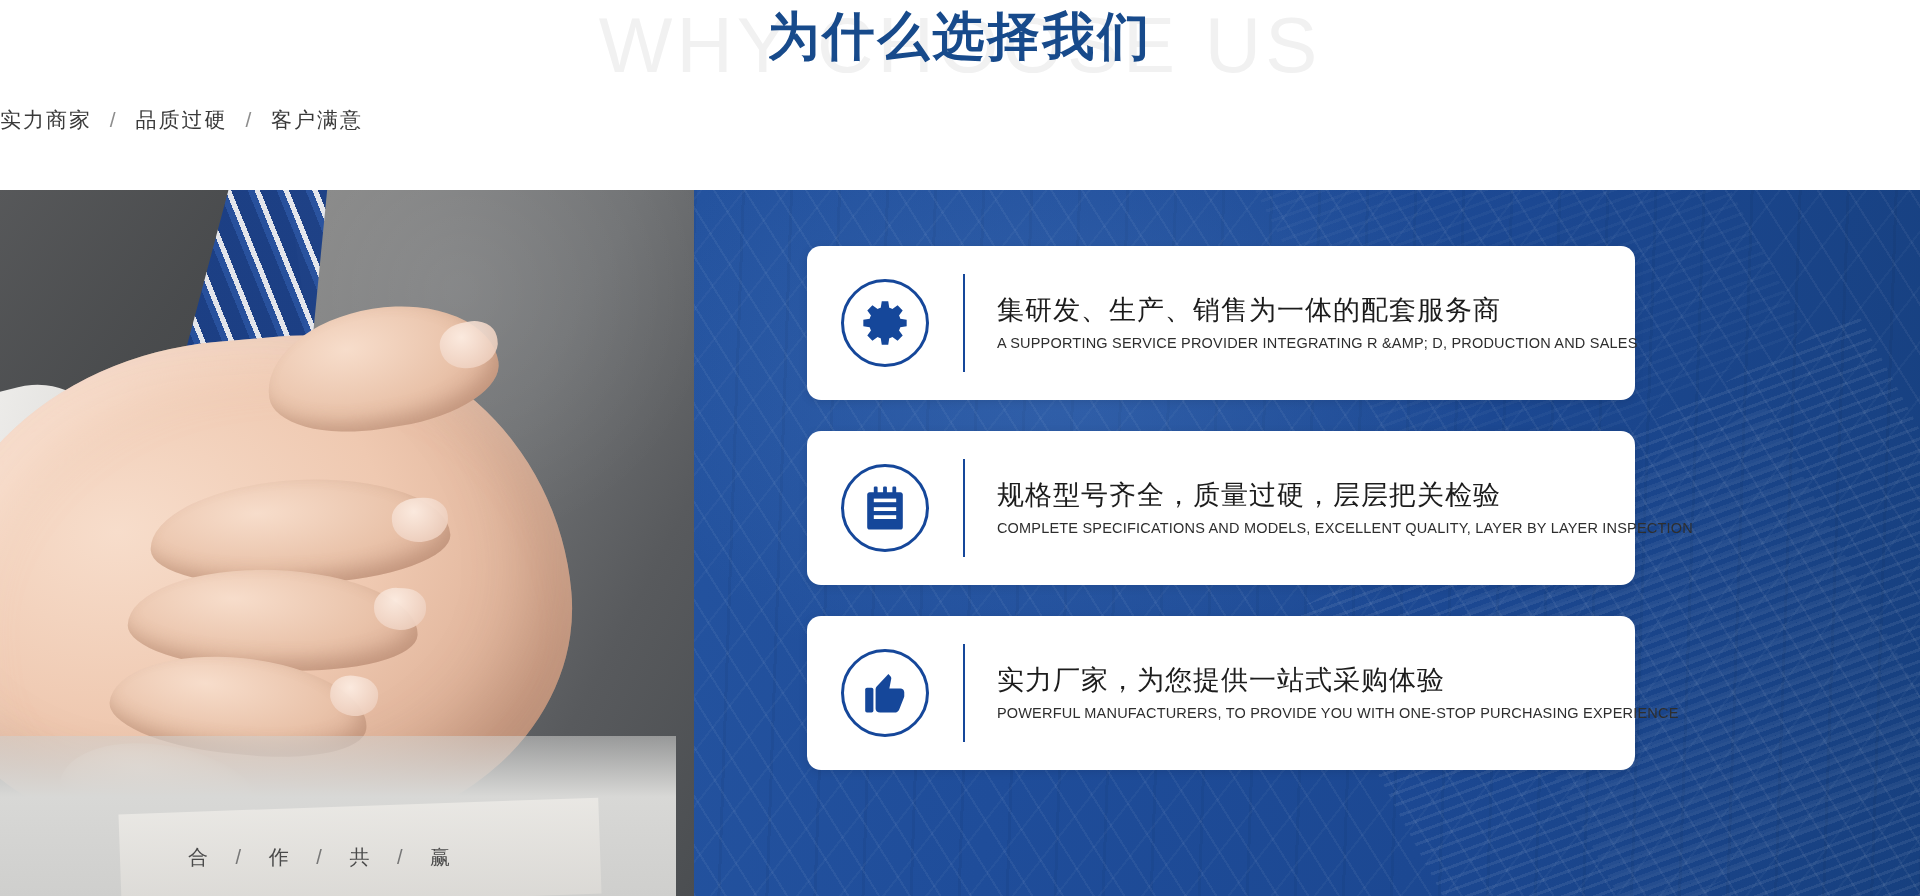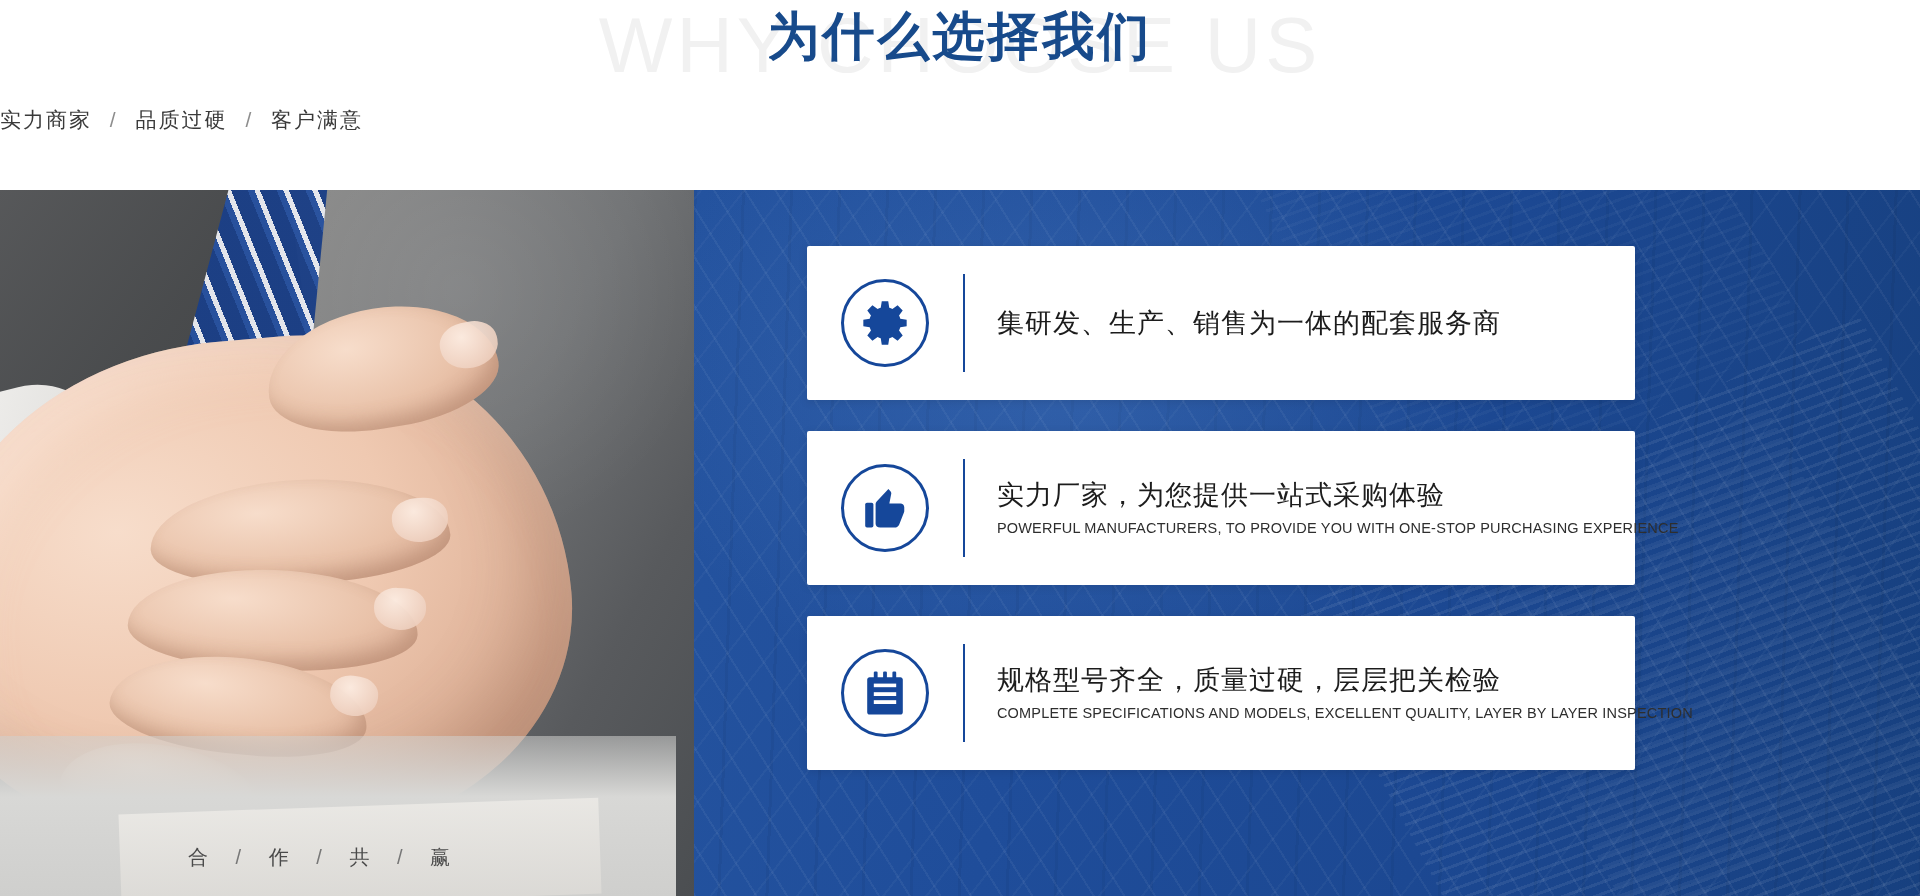--- a/index.html
+++ b/index.html
@@ -206,21 +206,21 @@
     left:113px; top:56px;
     width:828px;
     display:flex; flex-direction:column;
     gap:31px;
     z-index:5;
   }
   .card {
     position:relative;
     width:828px; height:154px;
     background:#ffffff;
-    border-radius:2px;
+    border-radius:14px;
     display:flex;
     align-items:center;
     box-shadow:0 2px 10px rgba(0,0,0,.10);
   }
   .card-icon {
     width:156px;
     display:flex;
     align-items:center;
     justify-content:center;
     flex:none;
@@ -323,36 +323,21 @@
             <div class="icon-circle">
               <svg width="50" height="50" viewBox="0 0 24 24" aria-hidden="true">
                 <path fill="#15479a" d="M12 8.2a3.8 3.8 0 100 7.6 3.8 3.8 0 000-7.6zm0 5.6a1.8 1.8 0 110-3.6 1.8 1.8 0 010 3.6z"></path>
                 <path fill="#15479a" d="M13.55 1.6h-3.1l-.5 3.05a7.6 7.6 0 00-1.5.62L5.96 3.5 3.5 5.96l1.77 2.49c-.26.47-.47.97-.62 1.5L1.6 10.45v3.1l3.05.5c.15.53.36 1.03.62 1.5L3.5 18.04l2.46 2.46 2.49-1.77c.47.26.97.47 1.5.62l.5 3.05h3.1l.5-3.05c.53-.15 1.03-.36 1.5-.62l2.49 1.77 2.46-2.46-1.77-2.49c.26-.47.47-.97.62-1.5l3.05-.5v-3.1l-3.05-.5a7.6 7.6 0 00-.62-1.5l1.77-2.49-2.46-2.46-2.49 1.77a7.6 7.6 0 00-1.5-.62l-.5-3.05z"></path>
               </svg>
             </div>
           </div>
           <div class="card-divider"></div>
           <div class="card-text">
             <div class="card-cn">集研发、生产、销售为一体的配套服务商</div>
-          </div>
-        </div>
-
-        <div class="card">
-          <div class="card-icon">
-            <div class="icon-circle">
-              <svg width="48" height="48" viewBox="0 0 24 24" aria-hidden="true">
-                <path fill="#15479a" d="M9.6 21.8h7.2c1.05 0 1.95-.63 2.32-1.56l2.4-6.12c.07-.2.11-.41.11-.62v-1.9c0-1.05-.86-1.9-1.9-1.9h-5.55l.94-4.8.03-.31c0-.39-.16-.75-.42-1.01L13.7 2.5 7.84 8.73a1.9 1.9 0 00-.54 1.34v9.83c0 1.05.86 1.9 2.3 1.9z"></path>
-                <rect x="2.1" y="9.4" width="4.1" height="12.4" rx=".9" fill="#15479a"></rect>
-              </svg>
-            </div>
-          </div>
-          <div class="card-divider"></div>
-          <div class="card-text">
-            <div class="card-cn">实力厂家，为您提供一站式采购体验</div>
-            <div class="card-en">POWERFUL MANUFACTURERS, TO PROVIDE YOU WITH ONE-STOP PURCHASING EXPERIENCE</div>
+            <div class="card-en">A SUPPORTING SERVICE PROVIDER INTEGRATING R &amp;AMP; D, PRODUCTION AND SALES</div>
           </div>
         </div>
 
         <div class="card">
           <div class="card-icon">
             <div class="icon-circle">
               <svg width="48" height="48" viewBox="0 0 24 24" aria-hidden="true">
                 <rect x="6.4" y="1.3" width="1.9" height="3.6" rx=".6" fill="#15479a"></rect>
                 <rect x="11.05" y="1.3" width="1.9" height="3.6" rx=".6" fill="#15479a"></rect>
                 <rect x="15.7" y="1.3" width="1.9" height="3.6" rx=".6" fill="#15479a"></rect>
@@ -363,16 +348,32 @@
               </svg>
             </div>
           </div>
           <div class="card-divider"></div>
           <div class="card-text">
             <div class="card-cn">规格型号齐全，质量过硬，层层把关检验</div>
             <div class="card-en">COMPLETE SPECIFICATIONS AND MODELS, EXCELLENT QUALITY, LAYER BY LAYER INSPECTION</div>
           </div>
         </div>
 
+        <div class="card">
+          <div class="card-icon">
+            <div class="icon-circle">
+              <svg width="48" height="48" viewBox="0 0 24 24" aria-hidden="true">
+                <path fill="#15479a" d="M9.6 21.8h7.2c1.05 0 1.95-.63 2.32-1.56l2.4-6.12c.07-.2.11-.41.11-.62v-1.9c0-1.05-.86-1.9-1.9-1.9h-5.55l.94-4.8.03-.31c0-.39-.16-.75-.42-1.01L13.7 2.5 7.84 8.73a1.9 1.9 0 00-.54 1.34v9.83c0 1.05.86 1.9 2.3 1.9z"></path>
+                <rect x="2.1" y="9.4" width="4.1" height="12.4" rx=".9" fill="#15479a"></rect>
+              </svg>
+            </div>
+          </div>
+          <div class="card-divider"></div>
+          <div class="card-text">
+            <div class="card-cn">实力厂家，为您提供一站式采购体验</div>
+            <div class="card-en">POWERFUL MANUFACTURERS, TO PROVIDE YOU WITH ONE-STOP PURCHASING EXPERIENCE</div>
+          </div>
+        </div>
+
       </div>
     </div>
   </div>
 </div>
 
 </body></html>

